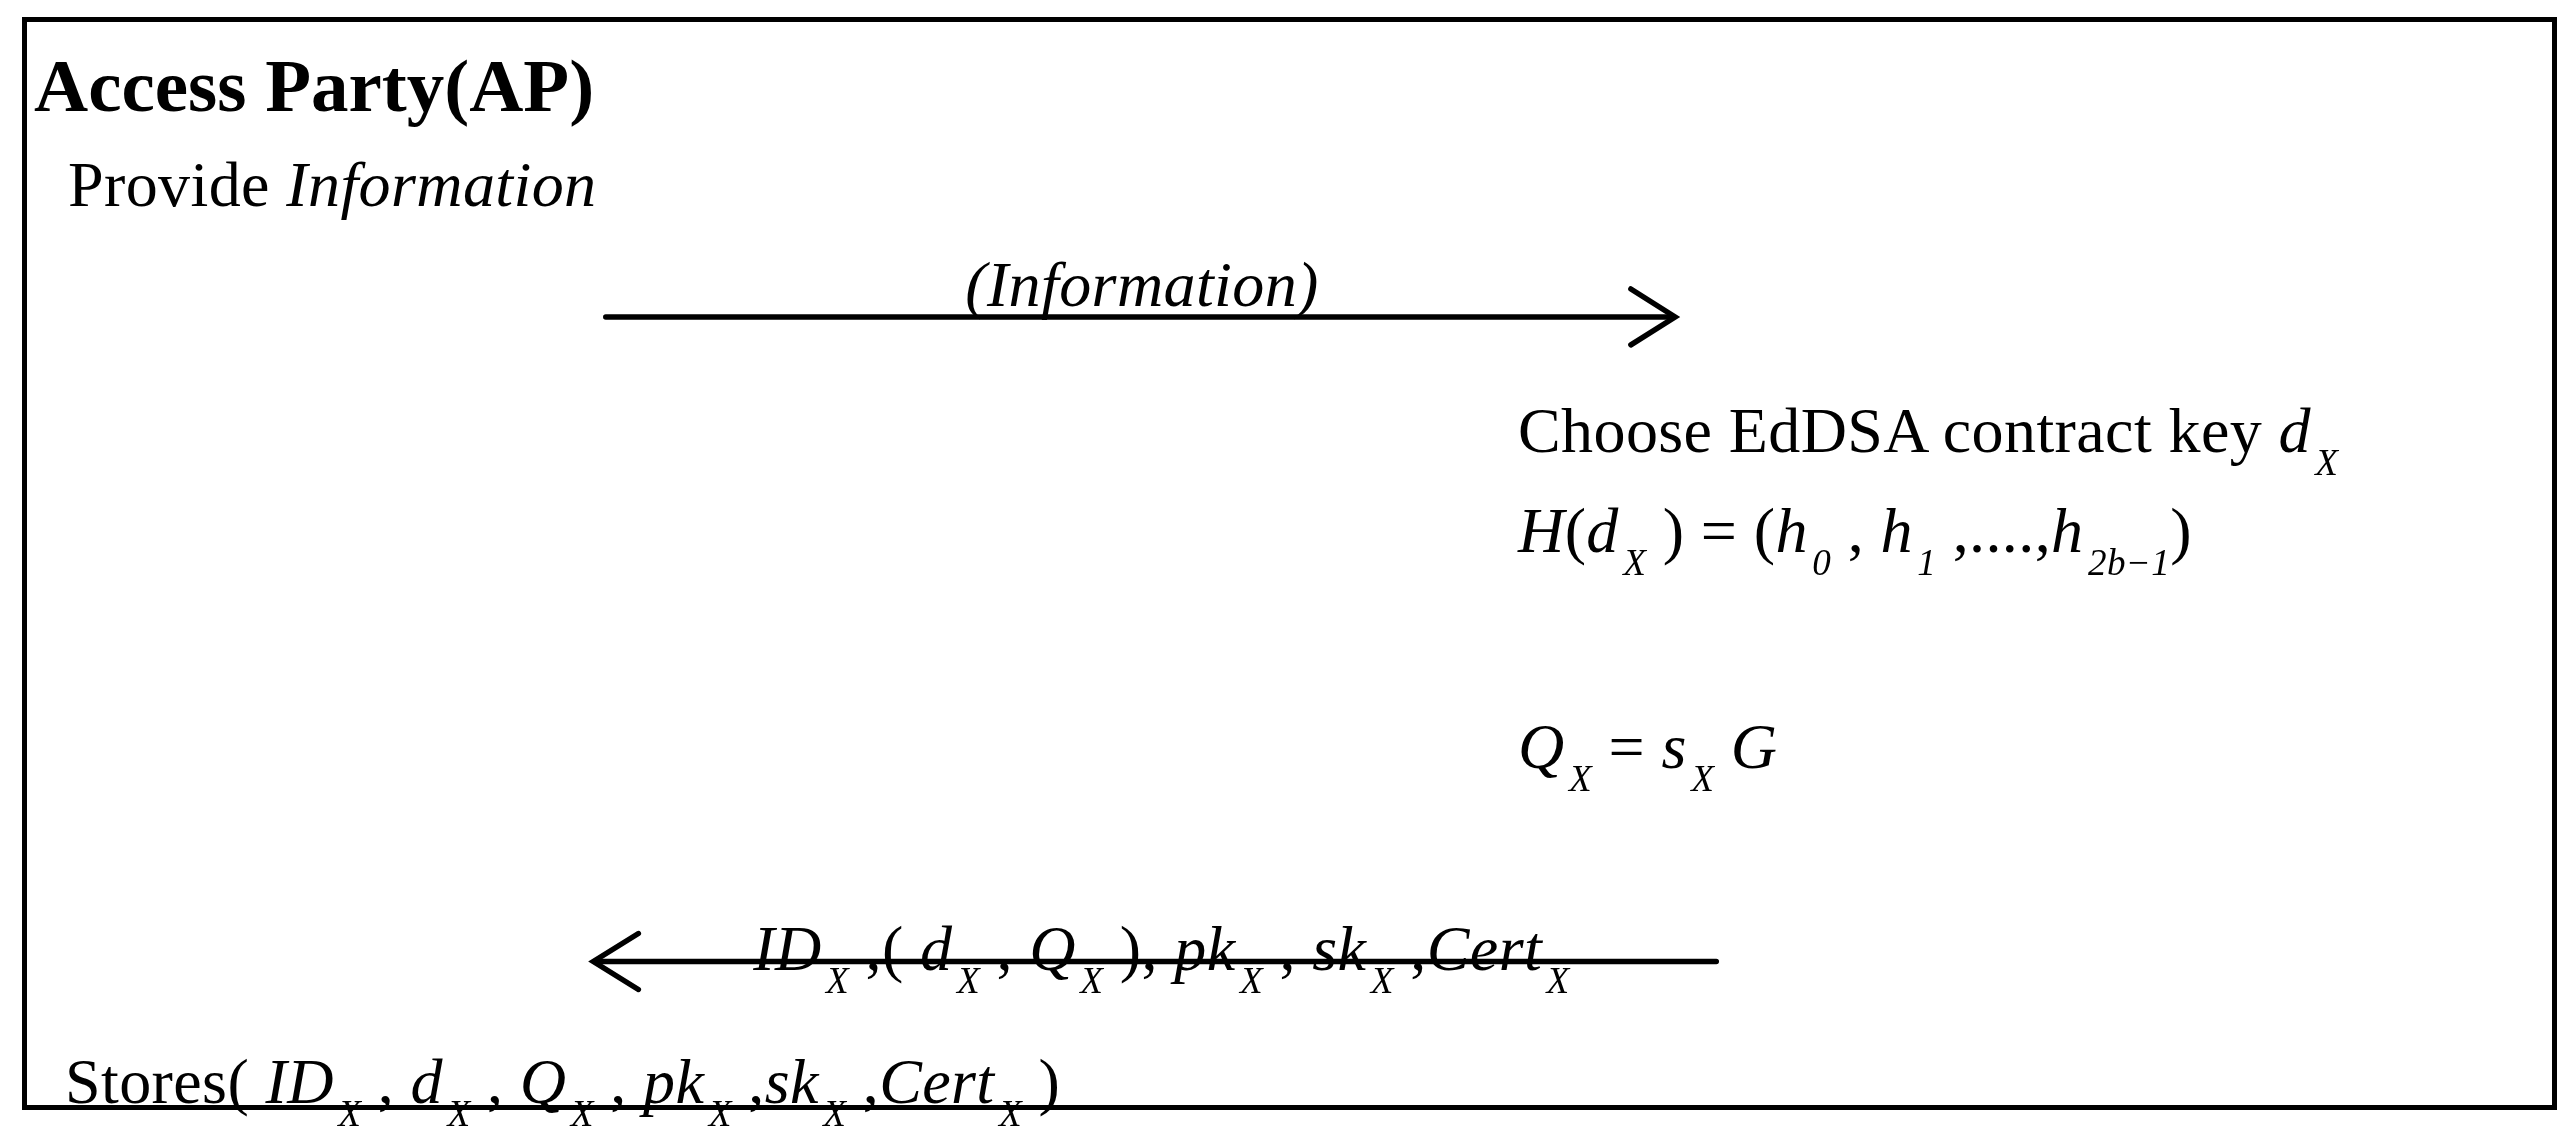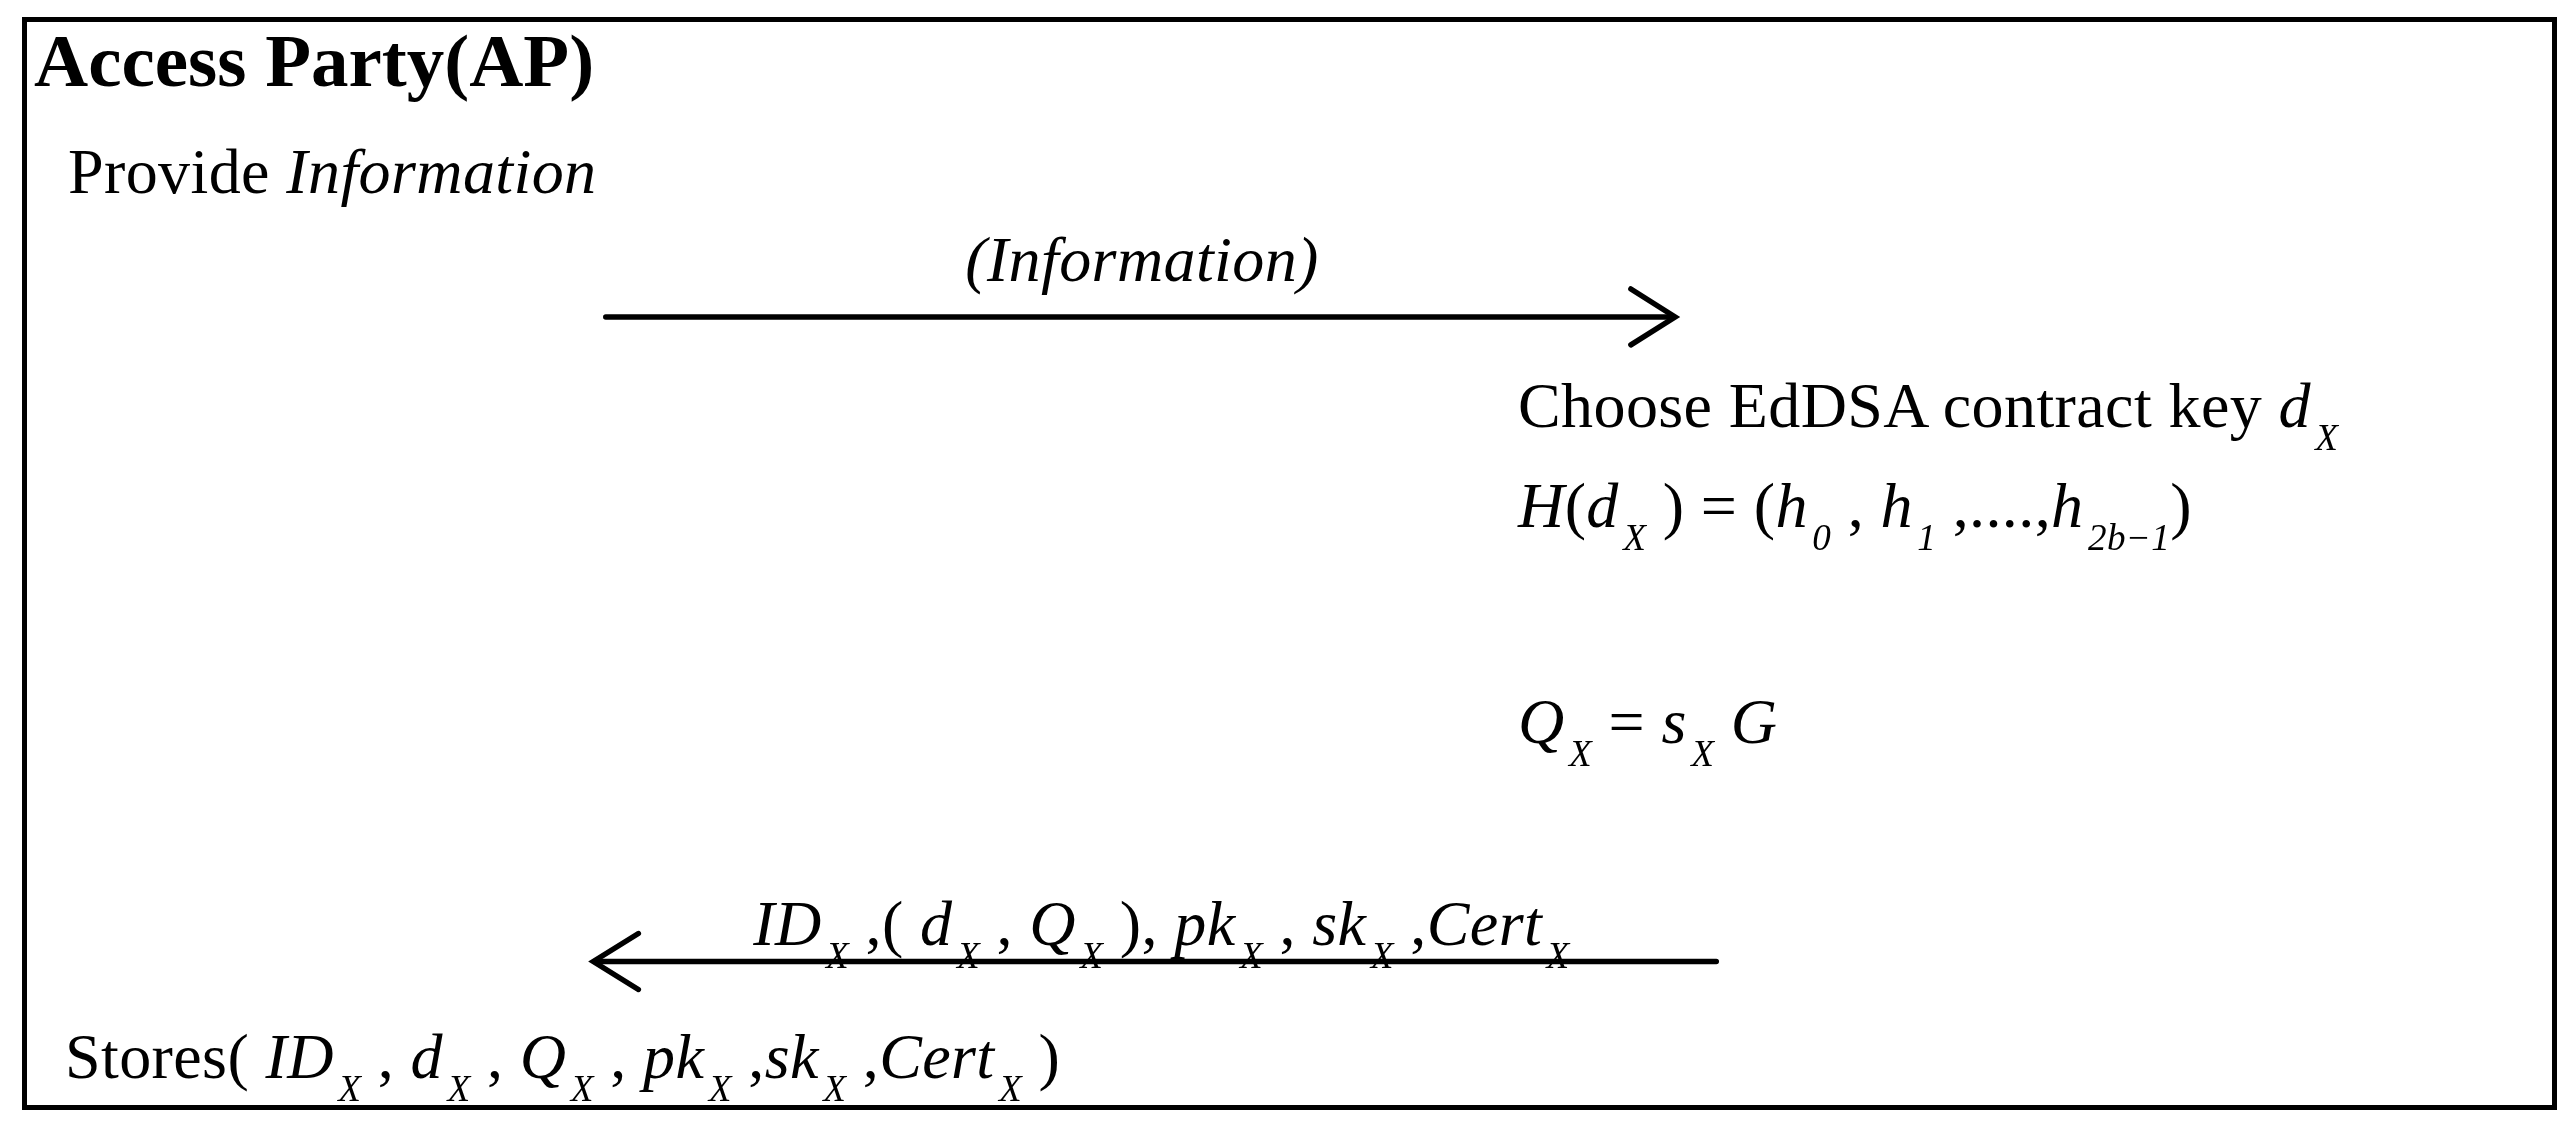--- a/index.html
+++ b/index.html
@@ -5,21 +5,21 @@
   html,body{margin:0;padding:0;background:#ffffff;}
   body{
     width:2576px;height:1127px;position:relative;overflow:hidden;
     font-family:"Liberation Serif","DejaVu Serif",serif;color:#000000;
   }
   .stage{position:absolute;left:0;top:0;width:2576px;height:1127px;}
   .frame{
     position:absolute;left:22px;top:17px;width:2535px;height:1093px;
     border:5.4px solid #000;box-sizing:border-box;background:transparent;
   }
-  .t{position:absolute;white-space:nowrap;font-size:64px;line-height:1;letter-spacing:0.4px;}
+  .t{position:absolute;white-space:nowrap;font-size:64px;line-height:1;letter-spacing:0.4px;margin-top:25px;}
   .title{font-size:75px;font-weight:bold;letter-spacing:0;}
   .right-title{right:40px;text-align:right;}
   .center{text-align:center;}
   .arrows{position:absolute;left:0;top:0;}
   .arrows line,.arrows path{stroke:#000;stroke-width:7;fill:none;stroke-linecap:round;stroke-linejoin:miter;}
   
   .t-n{font-style:normal;}
   .t-i{font-style:italic;}
   .t-sub{font-style:italic;font-size:0.58em;vertical-align:-0.62em;margin-left:0.12em;}
   .t-sup{font-style:italic;font-size:0.58em;vertical-align:0.55em;margin-left:0.04em;}
@@ -29,21 +29,21 @@
 </head>
 <body>
 
 <div class="stage">
 
   <div class="frame"></div>
 
   <div class="t title" style="left:34px;top:23px">Access Party(AP)</div>
 
 
-  <div class="t" style="left:68px;top:140px"><span class="t-n">Provide </span><span class="t-i">Information</span></div>
+  <div class="t" style="left:68px;top:128px"><span class="t-n">Provide </span><span class="t-i">Information</span></div>
 
   <svg class="arrows" width="2576" height="1127" viewBox="0 0 3317 1451" xmlns="http://www.w3.org/2000/svg">
     <g>
       <line x1="780" y1="408" x2="2150" y2="408"></line>
       <path d="M2100,372 L2157,408 L2100,444"></path>
     </g>
     <g>
       <line x1="766" y1="1238" x2="2210" y2="1238"></line>
       <path d="M822,1202 L764,1238 L822,1274"></path>
     </g>

